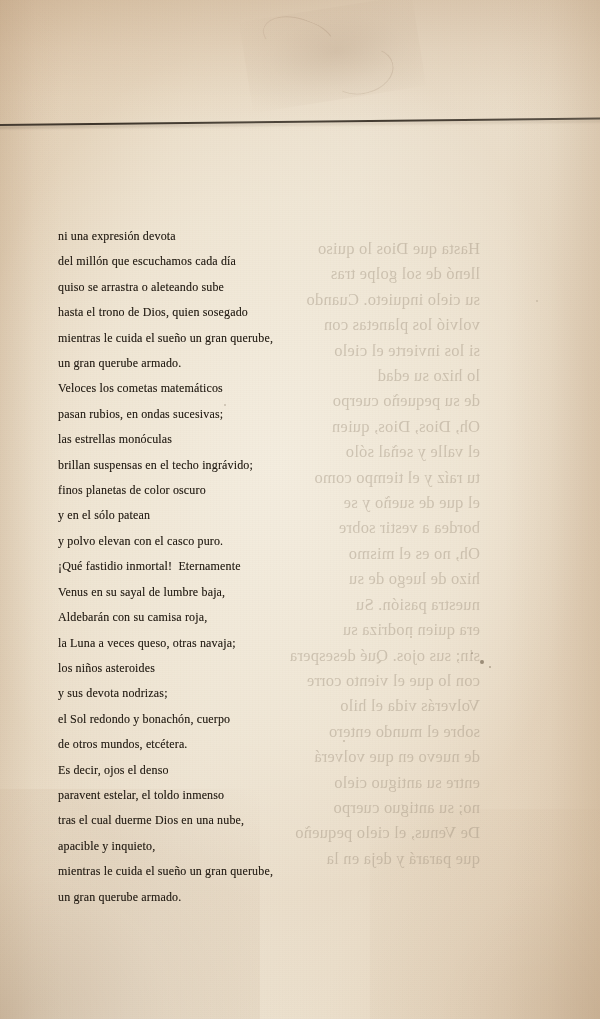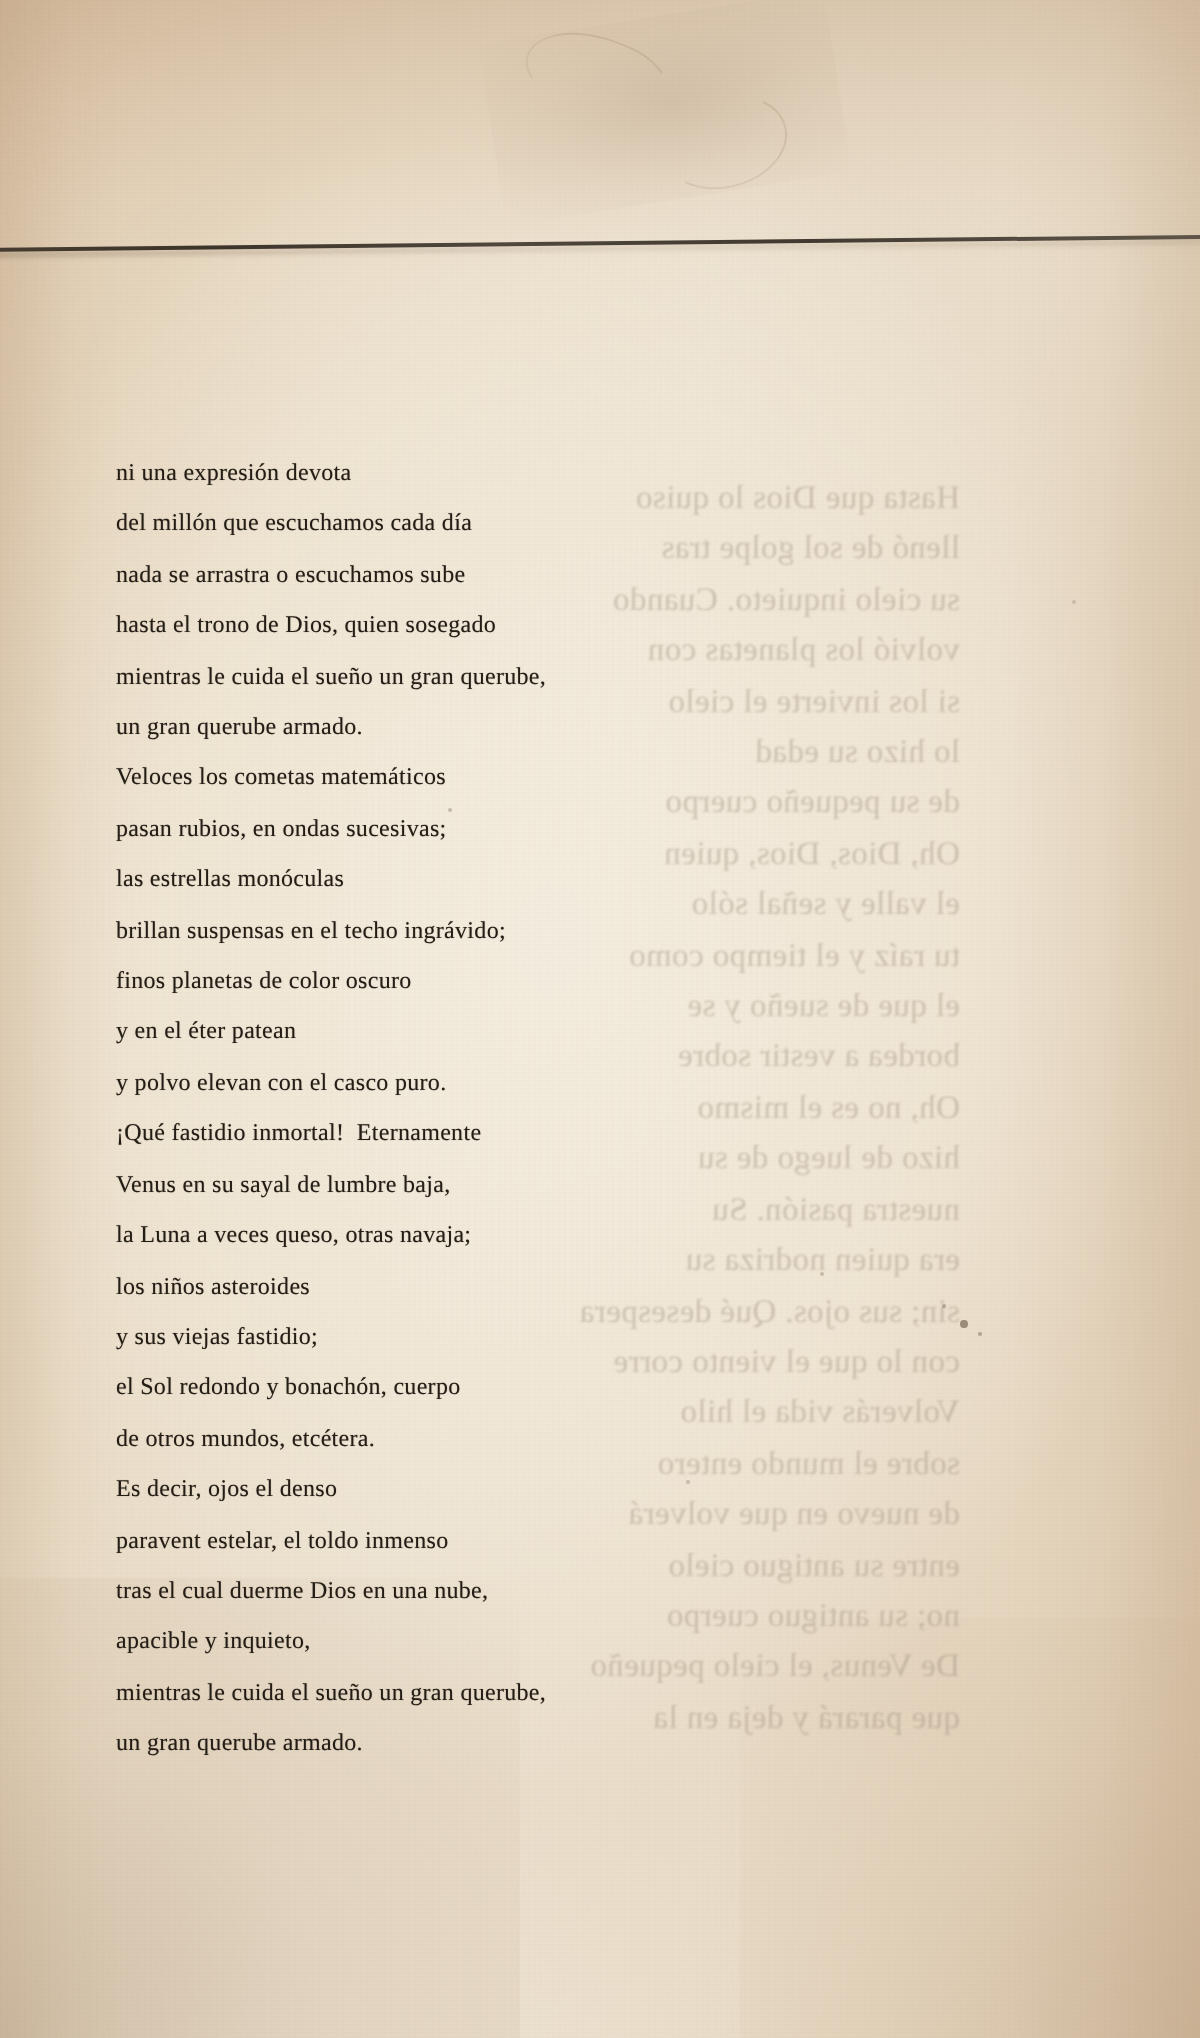--- a/index.html
+++ b/index.html
@@ -234,38 +234,39 @@
 
   <div class="page-rule-soft"></div>
   <div class="page-rule"></div>
 
   <div class="showthrough" id="showthrough"><div>Hasta que Dios lo quiso</div><div>llenó de sol golpe tras</div><div>su cielo inquieto. Cuando</div><div>volvió los planetas con</div><div>si los invierte el cielo</div><div>lo hizo su edad</div><div>de su pequeño cuerpo</div><div>Oh, Dios, Dios, quien</div><div>el valle y señal sólo</div><div>tu raíz y el tiempo como</div><div>el que de sueño y se</div><div>bordea a vestir sobre</div><div>Oh, no es el mismo</div><div>hizo de luego de su</div><div>nuestra pasión. Su</div><div>era quien nodriza su</div><div>sin; sus ojos. Qué desespera</div><div>con lo que el viento corre</div><div>Volverás vida el hilo</div><div>sobre el mundo entero</div><div>de nuevo en que volverá</div><div>entre su antiguo cielo</div><div>no; su antiguo cuerpo</div><div>De Venus, el cielo pequeño</div><div>que parará y deja en la</div></div>
 
   <div class="poem" id="poem">
       <div class="stanza">
         <div class="line">ni una expresión devota</div>
         <div class="line">del millón que escuchamos cada día</div>
-        <div class="line">nada se arrastra o escuchamos sube</div>
+        <div class="line">quiso se arrastra o aleteando sube</div>
         <div class="line">hasta el trono de Dios, quien sosegado</div>
         <div class="line">mientras le cuida el sueño un gran querube,</div>
         <div class="line">un gran querube armado.</div>
       </div>
       <div class="stanza">
         <div class="line">Veloces los cometas matemáticos</div>
         <div class="line">pasan rubios, en ondas sucesivas;</div>
         <div class="line">las estrellas monóculas</div>
         <div class="line">brillan suspensas en el techo ingrávido;</div>
         <div class="line">finos planetas de color oscuro</div>
-        <div class="line">y en el éter patean</div>
+        <div class="line">y en el sólo patean</div>
         <div class="line">y polvo elevan con el casco puro.</div>
         <div class="line">¡Qué fastidio inmortal!  Eternamente</div>
         <div class="line">Venus en su sayal de lumbre baja,</div>
+        <div class="line">Aldebarán con su camisa roja,</div>
         <div class="line">la Luna a veces queso, otras navaja;</div>
         <div class="line">los niños asteroides</div>
-        <div class="line">y sus viejas fastidio;</div>
+        <div class="line">y sus devota nodrizas;</div>
         <div class="line">el Sol redondo y bonachón, cuerpo</div>
         <div class="line">de otros mundos, etcétera.</div>
         <div class="line">Es decir, ojos el denso</div>
         <div class="line">paravent estelar, el toldo inmenso</div>
         <div class="line">tras el cual duerme Dios en una nube,</div>
         <div class="line">apacible y inquieto,</div>
         <div class="line">mientras le cuida el sueño un gran querube,</div>
         <div class="line">un gran querube armado.</div>
       </div>
     </div>

